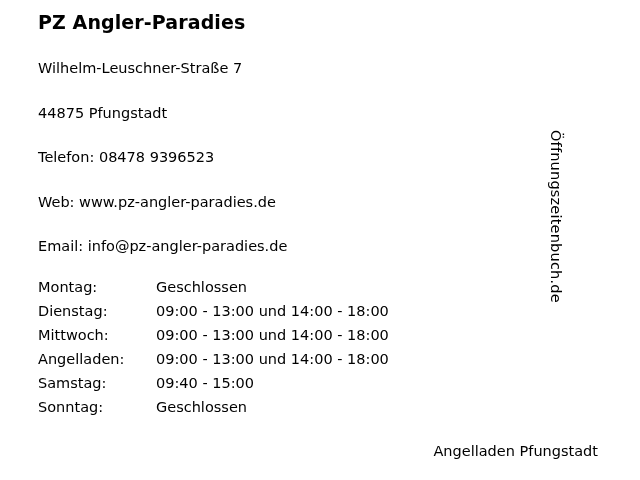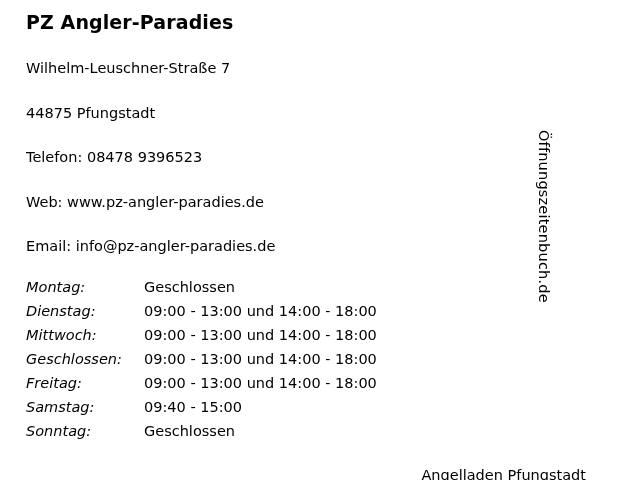--- a/index.html
+++ b/index.html
@@ -10,21 +10,21 @@
     width: 640px;
     height: 480px;
     background: #ffffff;
     font-family: "DejaVu Sans", sans-serif;
     color: #000000;
     overflow: hidden;
     position: relative;
   }
   .page {
     position: absolute;
-    left: 4px;
+    left: 16px;
     top: 0;
     width: 556px;
     height: 480px;
   }
   .content {
     position: absolute;
     left: 22px;
     top: 10px;
     width: 560px;
   }
@@ -58,21 +58,20 @@
     margin-bottom: 20px;
   }
   table.hours td {
     padding: 0 0 3.5px 0;
     vertical-align: top;
     white-space: nowrap;
   }
   td.day {
     width: 118px;
     padding-right: 8px;
-    font-style: italic;
   }
   .info-title {
     font-size: 15px;
     font-weight: bold;
     margin: 22px 0 14px 0;
     line-height: 20px;
   }
   .info-text {
     font-size: 14.5px;
     line-height: 20.5px;
@@ -116,25 +115,21 @@
         </tr>
         <tr>
           <td class="day">Dienstag:</td>
           <td class="time">09:00 - 13:00 und 14:00 - 18:00</td>
         </tr>
         <tr>
           <td class="day">Mittwoch:</td>
           <td class="time">09:00 - 13:00 und 14:00 - 18:00</td>
         </tr>
         <tr>
-          <td class="day">Geschlossen:</td>
-          <td class="time">09:00 - 13:00 und 14:00 - 18:00</td>
-        </tr>
-        <tr>
-          <td class="day">Freitag:</td>
+          <td class="day">Angelladen:</td>
           <td class="time">09:00 - 13:00 und 14:00 - 18:00</td>
         </tr>
         <tr>
           <td class="day">Samstag:</td>
           <td class="time">09:40 - 15:00</td>
         </tr>
         <tr>
           <td class="day">Sonntag:</td>
           <td class="time">Geschlossen</td>
         </tr>

